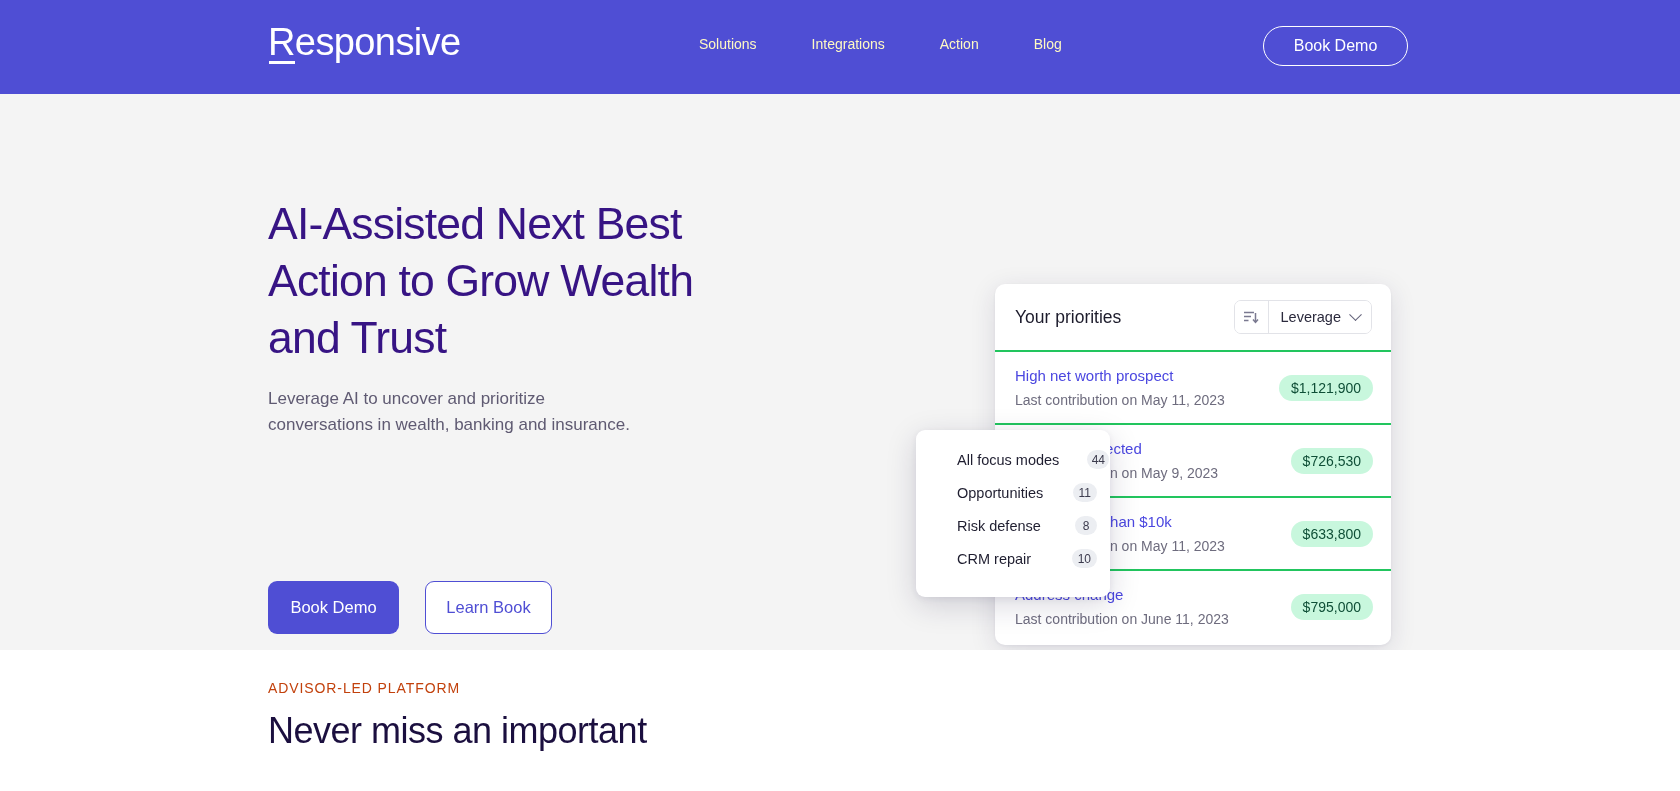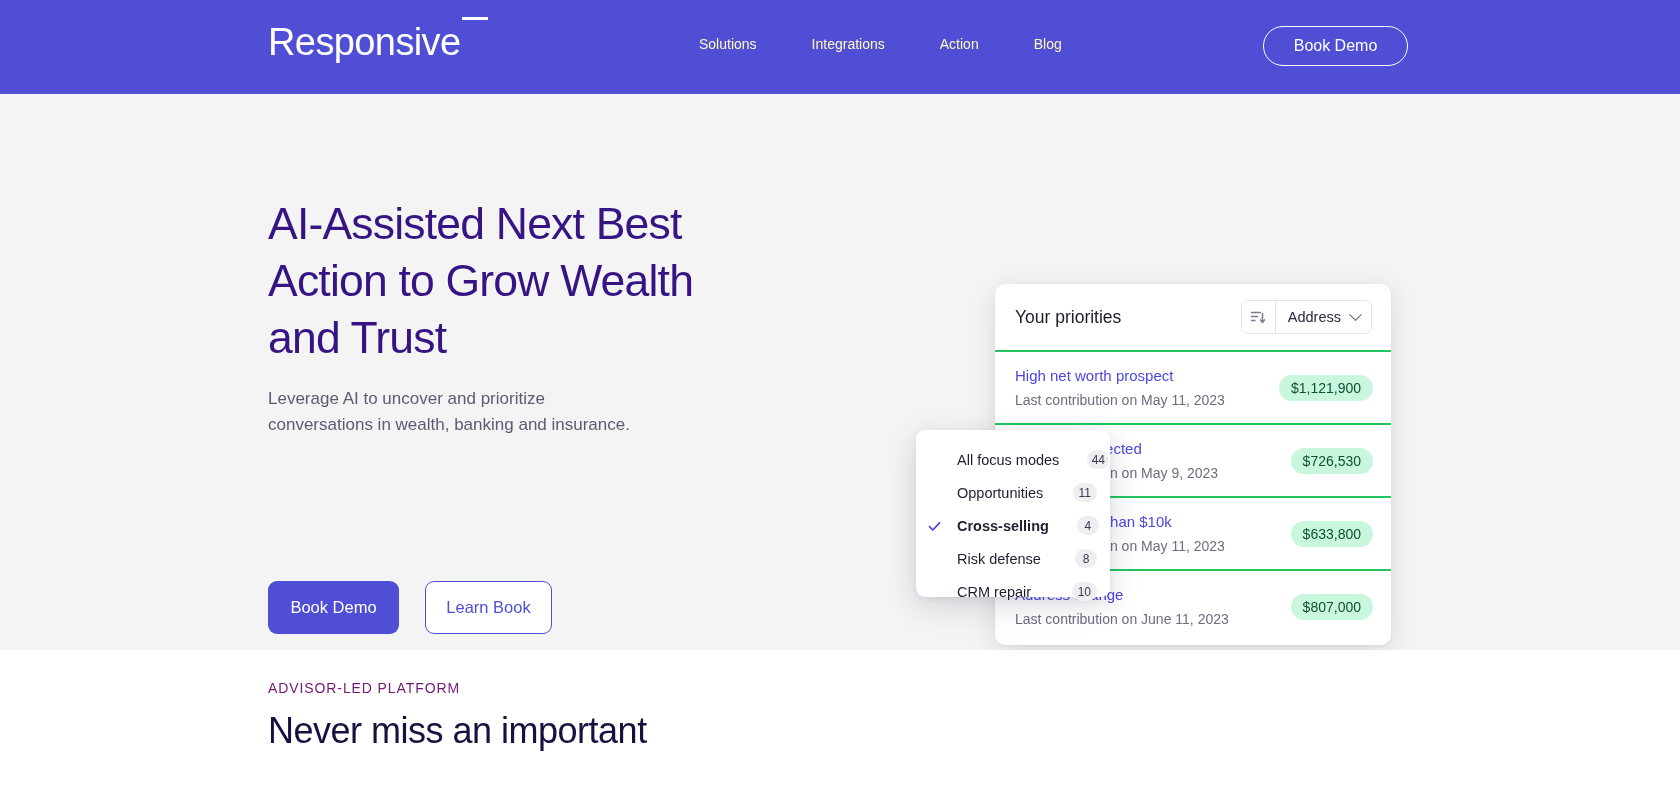--- a/index.html
+++ b/index.html
@@ -14,21 +14,21 @@
 
   
   .header {
     position: absolute; top:0; left:0;
     width: 1680px; height: 94px;
     background: #4f4ed4;
     display: flex; align-items: center;
   }
   .logo-wrap {
     position: absolute; left: 268px; top: 20px;
-    display: flex; flex-direction: row; align-items: flex-start;
+    display: flex; flex-direction: column; align-items: flex-start;
   }
   .logo-text {
     color: #ffffff;
     font-size: 38px;
     letter-spacing: -0.6px;
     line-height: 44px;
     font-weight: 400;
   }
   .logo-underline {
     width: 26px; height: 3px; background: #ffffff;
@@ -175,21 +175,21 @@
     margin-left: 28px;
   }
 
   
   .lower {
     position: absolute; top: 650px; left: 0;
     width: 1680px; height: 141px; background:#ffffff;
   }
   .eyebrow {
     position:absolute; left: 268px; top: 30px;
-    color:#701a75; font-size: 14px; letter-spacing: 0.9px;
+    color:#c2410c; font-size: 14px; letter-spacing: 0.9px;
     font-weight: 400;
   }
   .lower-title {
     position:absolute; left: 268px; top: 57px;
     color:#1b0f3f; font-size: 36px; letter-spacing:-0.5px;
     line-height: 48px; font-weight: 400;
   }
 </style>
 </head>
 <body>
@@ -229,21 +229,21 @@
             <div class="pc-sort-btn">
               <svg width="16" height="16" viewBox="0 0 16 16" fill="none" aria-hidden="true">
                 <line x1="1" y1="3.5" x2="11" y2="3.5" stroke="#7a7990" stroke-width="1.5"></line>
                 <line x1="1" y1="7.5" x2="8" y2="7.5" stroke="#7a7990" stroke-width="1.5"></line>
                 <line x1="1" y1="11.5" x2="5.5" y2="11.5" stroke="#7a7990" stroke-width="1.5"></line>
                 <line x1="12.5" y1="4" x2="12.5" y2="13" stroke="#7a7990" stroke-width="1.5"></line>
                 <path d="M10 10.5 L12.5 13.3 L15 10.5" stroke="#7a7990" stroke-width="1.5" fill="none"></path>
               </svg>
             </div>
             <div class="pc-select">
-              <span class="pc-select-label">Address</span>
+              <span class="pc-select-label">Leverage</span>
               <span class="chev"></span>
             </div>
           </div>
         </div>
 
         <div class="pc-row">
           <div class="pc-row-text">
             <div class="pc-row-title">High net worth prospect</div>
             <div class="pc-row-sub">Last contribution on May 11, 2023</div>
           </div>
@@ -264,48 +264,37 @@
             <div class="pc-row-sub">Last contribution on May 11, 2023</div>
           </div>
           <div class="pc-badge">$633,800</div>
         </div>
 
         <div class="pc-row">
           <div class="pc-row-text">
             <div class="pc-row-title">Address change</div>
             <div class="pc-row-sub">Last contribution on June 11, 2023</div>
           </div>
-          <div class="pc-badge">$807,000</div>
+          <div class="pc-badge">$795,000</div>
         </div>
       </div>
 
       <div class="focus-menu">
         <div class="fm-item">
           <div class="fm-left">
             <span class="fm-label">All focus modes</span>
           </div>
           <span class="fm-count">44</span>
         </div>
         <div class="fm-item">
           <div class="fm-left">
             <span class="fm-label">Opportunities</span>
           </div>
           <span class="fm-count">11</span>
         </div>
-        <div class="fm-item selected">
-          <span class="fm-check">
-            <svg width="13" height="13" viewBox="0 0 13 13" fill="none" aria-hidden="true">
-              <path d="M1.5 6.6 L4.8 10 L11.5 2.8" stroke="#4b47e0" stroke-width="1.7" fill="none" stroke-linecap="round" stroke-linejoin="round"></path>
-            </svg>
-          </span>
-          <div class="fm-left">
-            <span class="fm-label">Cross-selling</span>
-          </div>
-          <span class="fm-count">4</span>
-        </div>
         <div class="fm-item">
           <div class="fm-left">
             <span class="fm-label">Risk defense</span>
           </div>
           <span class="fm-count">8</span>
         </div>
         <div class="fm-item">
           <div class="fm-left">
             <span class="fm-label">CRM repair</span>
           </div>

